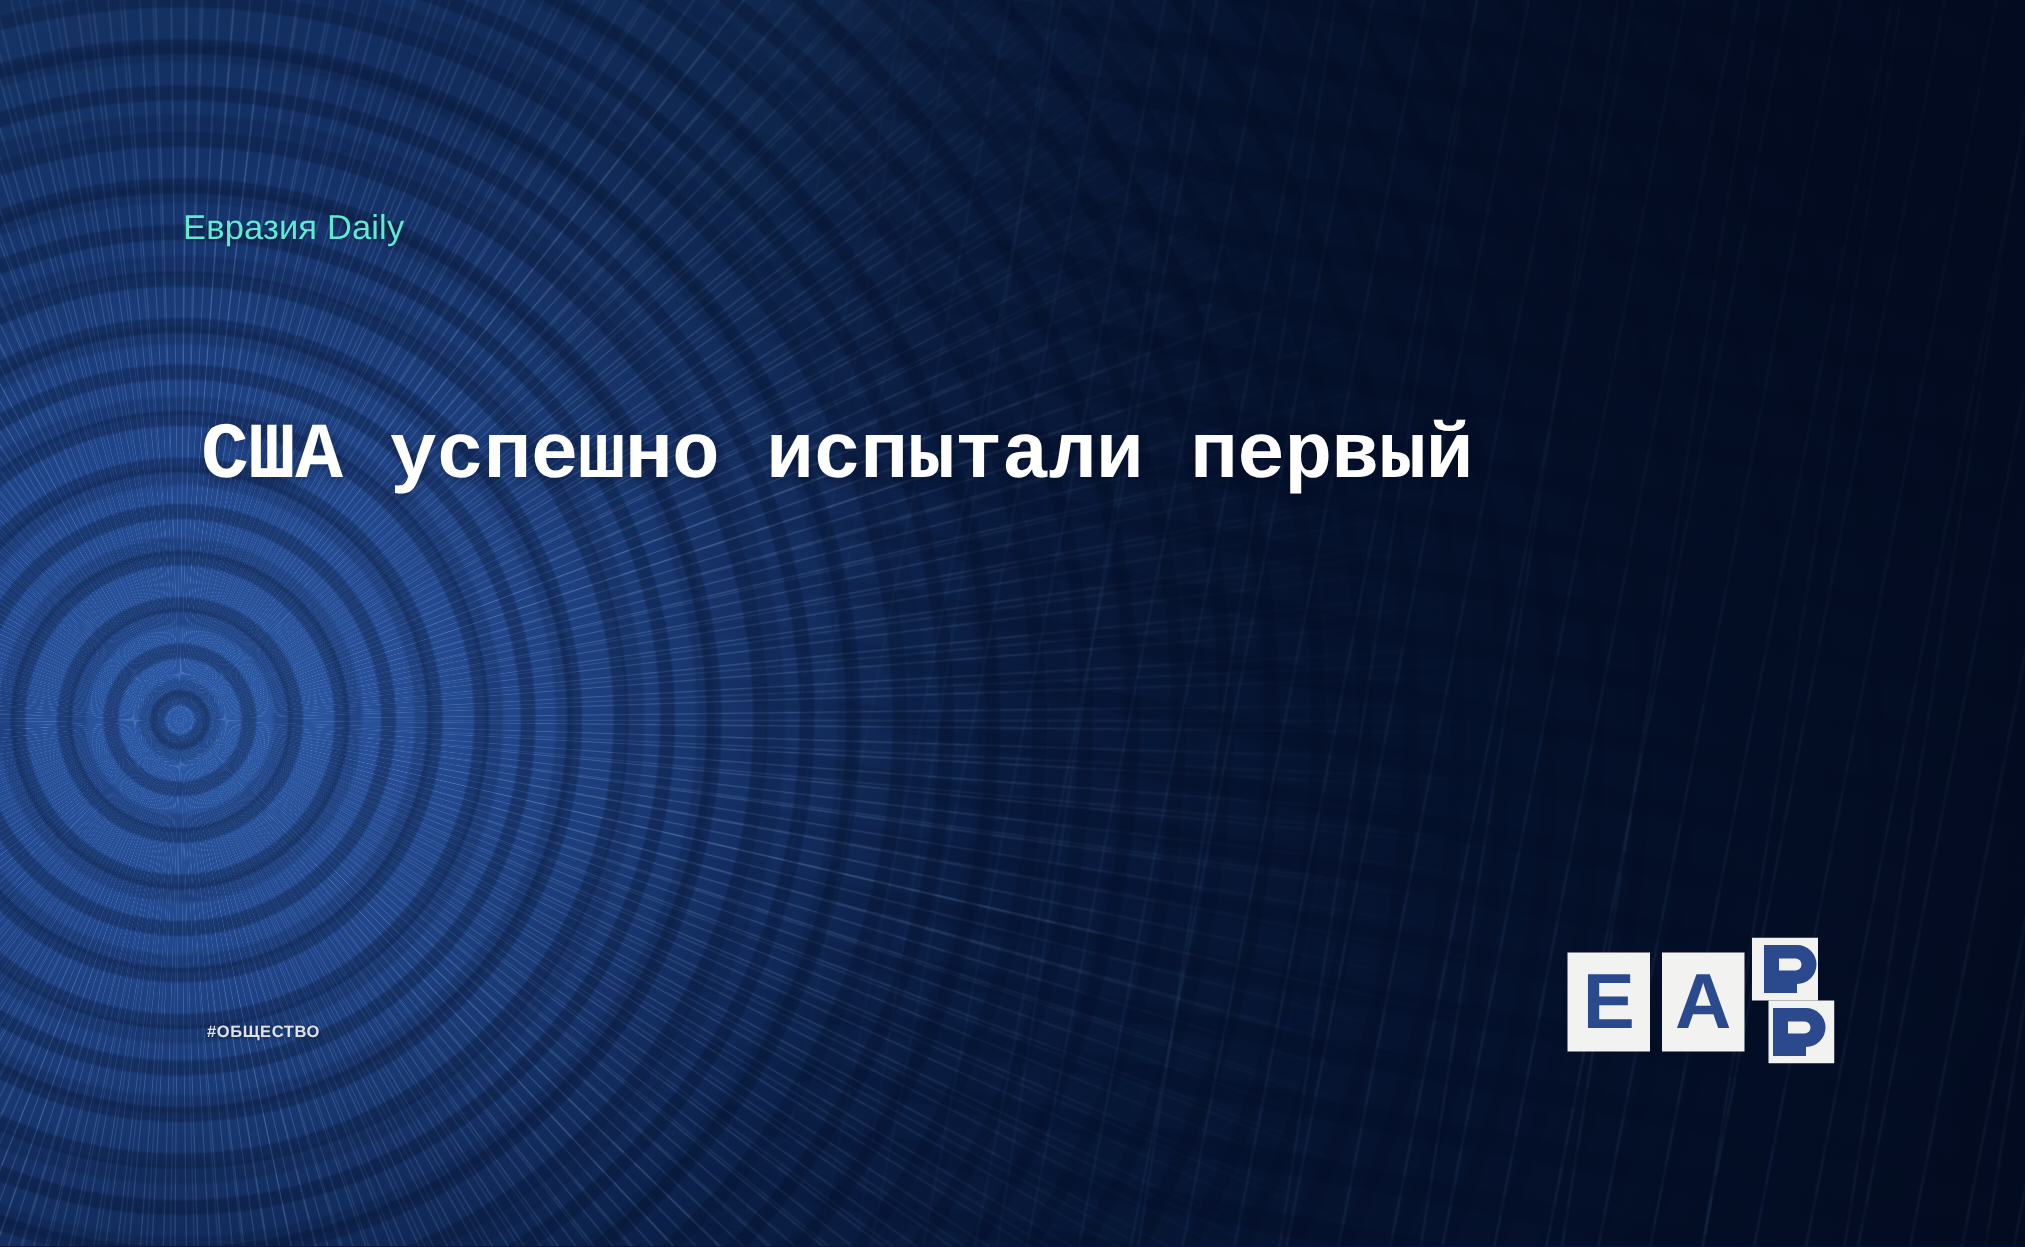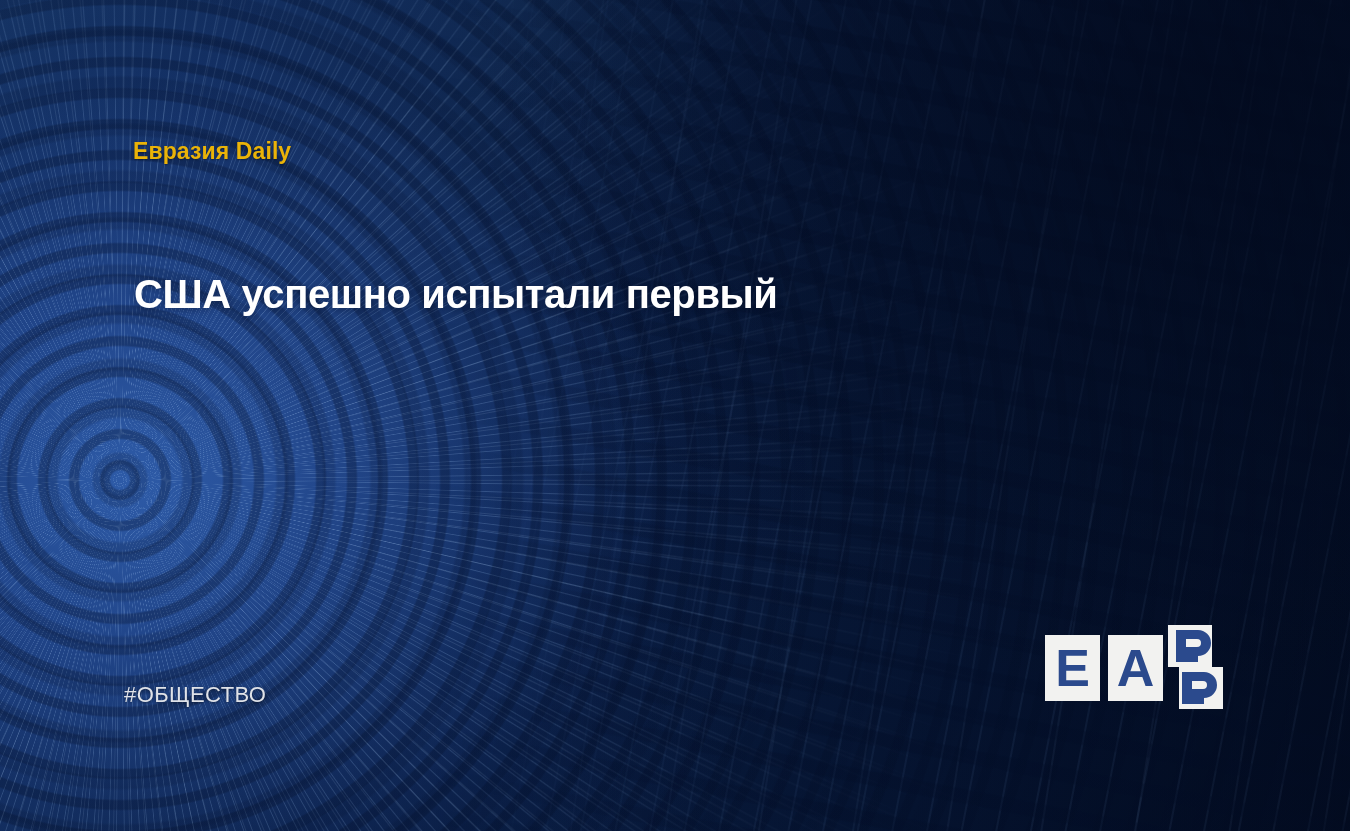--- a/index.html
+++ b/index.html
@@ -135,38 +135,39 @@
         rgba(2,9,28,0.72) 0%, rgba(2,10,30,0.42) 34%, rgba(3,12,34,0.0) 68%),
       linear-gradient(to right,
         rgba(255,255,255,0.0) 0%, rgba(255,255,255,0.0) 40%,
         rgba(2,10,30,0.30) 72%, rgba(2,9,26,0.52) 100%);
   }
 
   
   #content { position:absolute; inset:0; }
 
   #brand {
-    position:absolute; left:133px; top:138px;
-    font-size:23px; font-weight:700; letter-spacing:0.1px;
-    color:#eab308; white-space:nowrap;
+    position:absolute; left:122px; top:138px;
+    font-size:23px; font-weight:400; letter-spacing:0.1px;
+    color:#5eead4; white-space:nowrap;
     text-shadow:0 1px 2px rgba(0,0,0,0.38);
   }
 
   #headline {
     position:absolute; left:134px; top:264px;
     width:940px;
-    font-size:40px; font-weight:700; line-height:1.52;
+    font-size:53px; font-weight:700; line-height:1.52;
     color:#ffffff; letter-spacing:-0.4px;
     text-shadow:0 2px 7px rgba(3,12,36,0.42);
+    font-family:Liberation Mono, monospace;
   }
   #headline .hl-line { display:block; white-space:nowrap; }
 
   #category {
-    position:absolute; left:124px; top:682px;
-    font-size:22px; font-weight:400; letter-spacing:0.4px;
+    position:absolute; left:138px; top:682px;
+    font-size:11px; font-weight:700; letter-spacing:0.4px;
     color:#dfe2e8; white-space:nowrap;
     text-shadow:0 1px 3px rgba(0,0,0,0.45);
   }
 
   
   #logo {
     position:absolute; left:1045px; top:625px;
     width:180px; height:84px;
   }
   .logo-tile {

